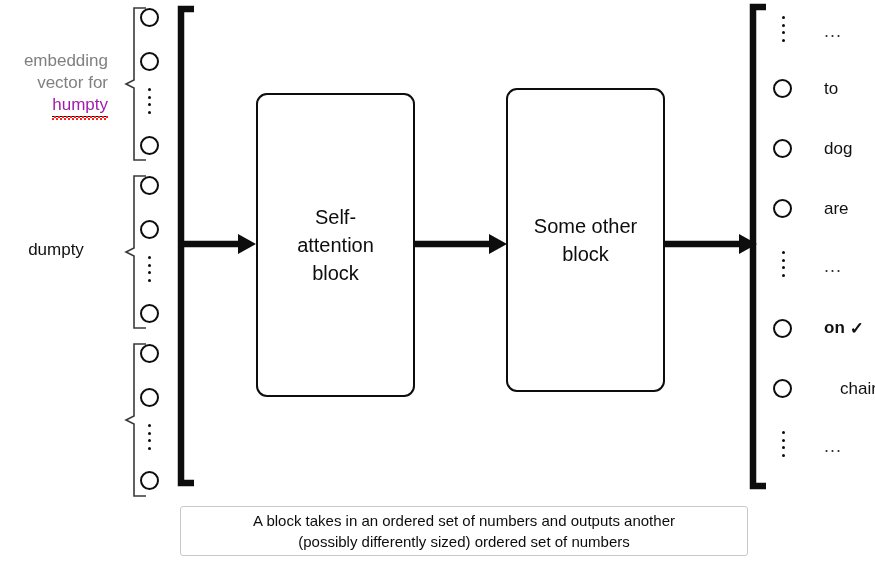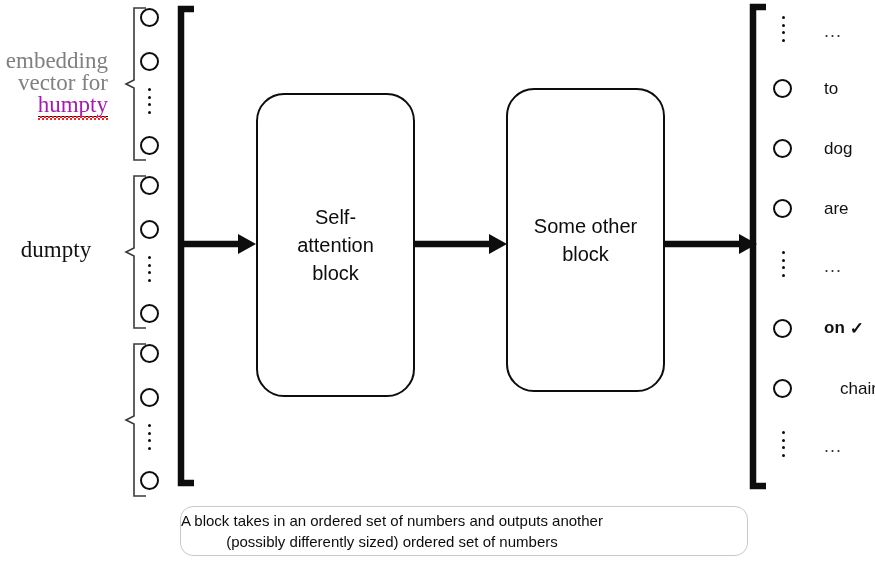--- a/index.html
+++ b/index.html
@@ -20,25 +20,24 @@
     left: 0; top: 0;
     width: 875px;
     height: 563px;
   }
   .abs { position: absolute; }
 
   
   .token-label {
     position: absolute;
     text-align: right;
-    font-size: 23px;
+    font-size: 17px;
     line-height: 22px;
     color: #111111;
     white-space: pre-line;
-    font-family: Liberation Serif, serif;
   }
   .token-label.gray { color: #808080; }
   .token-label .emph {
     color: #a21caf;
     font-weight: 400;
     border-bottom: 1.5px solid #111111;
     position: relative;
     display: inline-block;
     padding-bottom: 0px;
   }
@@ -89,42 +88,43 @@
     font-size: 18px;
     color: #333333;
     letter-spacing: 1px;
     line-height: 1;
   }
 
   
   .block {
     position: absolute;
     border: 2px solid #0d0d0d;
-    border-radius: 28px;
+    border-radius: 11px;
     background: #ffffff;
     display: flex;
     align-items: center;
     justify-content: center;
     text-align: center;
     font-size: 20px;
     line-height: 28px;
     color: #0d0d0d;
     box-sizing: border-box;
     white-space: pre-line;
     padding: 0 10px;
   }
 
   
   .caption {
     position: absolute;
     border: 1px solid #c9c9c9;
-    border-radius: 13px;
+    border-radius: 3px;
     background: #ffffff;
     display: flex;
     align-items: center;
+    justify-content: center;
     text-align: center;
     font-size: 15px;
     line-height: 21px;
     color: #0d0d0d;
     box-sizing: border-box;
     white-space: pre-line;
   }
 
   
   .outlabel {

